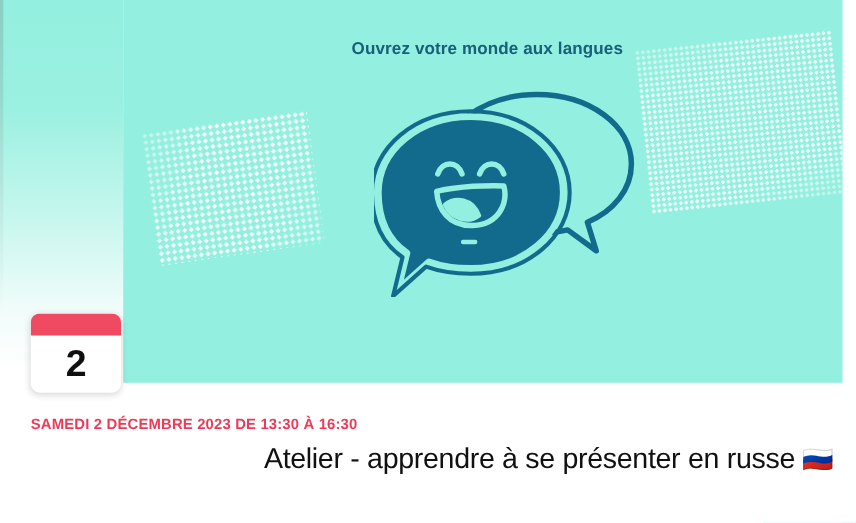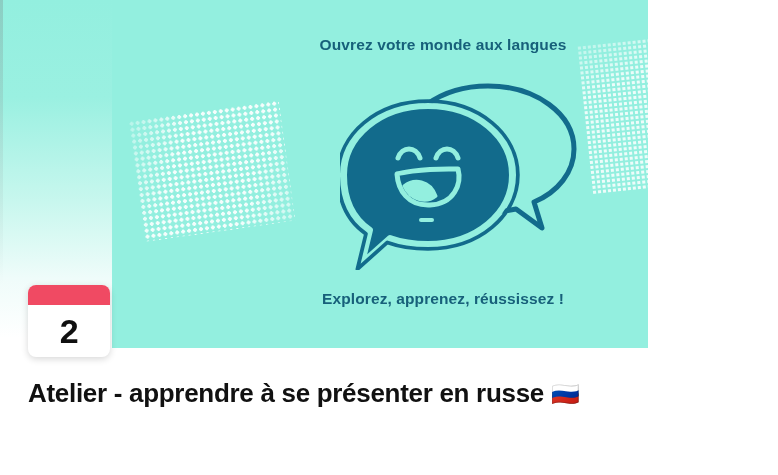--- a/index.html
+++ b/index.html
@@ -11,21 +11,21 @@
     width: 778px;
     height: 475px;
     overflow: hidden;
     font-family: "Liberation Sans", sans-serif;
     position: relative;
   }
 
   .event-card {
     position: absolute;
     left: 0; top: 0;
-    width: 648px;
+    width: 766px;
     height: 475px;
     background: #ffffff;
     overflow: hidden;
   }
 
   
   .left-gutter {
     position: absolute;
     left: 0; top: 0;
     width: 112px;
@@ -144,24 +144,25 @@
   .event-when {
     color: #ED3A58;
     font-size: 13.5px;
     font-weight: bold;
     letter-spacing: .15px;
     margin: 0 0 8px 0;
   }
   .event-title {
     color: #111111;
     font-size: 26px;
-    font-weight: bold;
+    font-weight: normal;
     letter-spacing: -.3px;
     margin: 0 0 10px 0;
     white-space: nowrap;
+    text-align: right;
   }
   .flag-emoji { font-size: 23px; }
   .event-place {
     color: #8A8F94;
     font-size: 14.5px;
     margin: 0;
   }
 </style>
 </head>
 <body>
@@ -216,30 +217,30 @@
           <path d="M57 96 C57 96 78 90 118 91
                    C122 106 114 126 90 127
                    C68 128 58 112 57 96 Z" stroke-width="5"></path>
           <path d="M64 108 C74 100 90 102 96 118
                    C86 126 70 122 64 108 Z" fill="#93EFDF" stroke-width="3"></path>
           <path d="M81 142 L92 142" stroke-width="4"></path>
         </g>
       </svg>
     </div>
 
-    <div class="banner-tagline">Explorez, apprenez, réussissez !</div>
 
     <div class="banner-right-fade"></div>
   </div>
 
   <div class="date-badge">
     <div class="date-badge-top"></div>
     <div class="date-badge-day">2</div>
   </div>
 
   <div class="info">
+    <div class="event-when">SAMEDI 2 DÉCEMBRE 2023 DE 13:30 À 16:30</div>
     <div class="event-title">
       <span>Atelier - apprendre à se présenter en russe</span>
       <span class="flag-emoji">🇷🇺</span>
     </div>
   </div>
 
 </div>
 
 </body></html>

